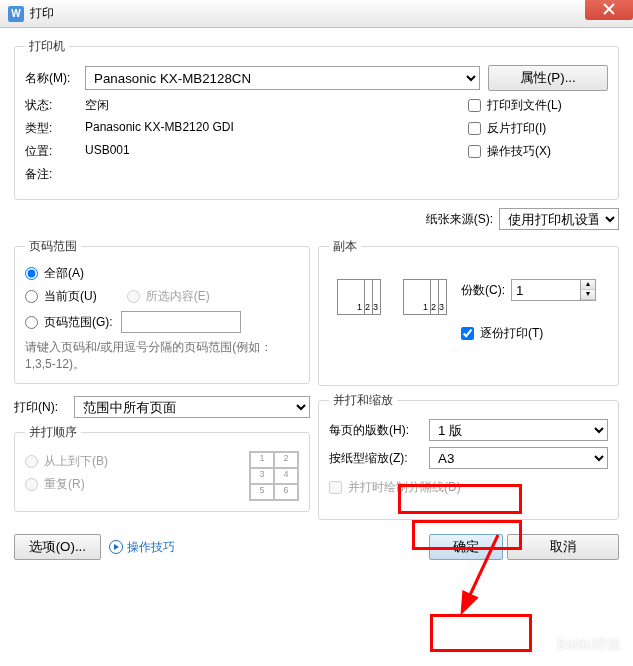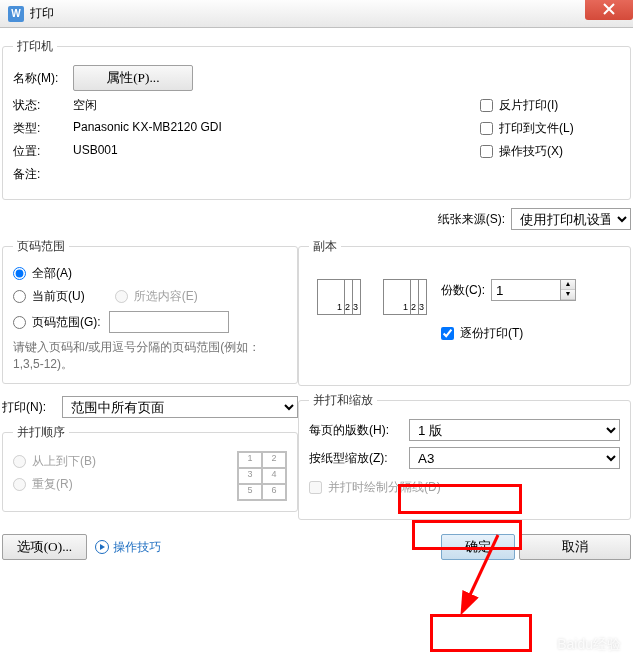--- a/index.html
+++ b/index.html
@@ -43,21 +43,21 @@
       background: linear-gradient(to bottom, #e86b5c, #d44a3a);
       color: #fff;
       display: flex;
       align-items: center;
       justify-content: center;
       font-size: 14px;
       border-radius: 0 0 3px 3px;
     }
     .dialog {
       background: #fff;
-      padding: 10px 2px;
+      padding: 10px 14px;
       height: calc(100% - 28px);
     }
     fieldset {
       border: 1px solid #d8d8d8;
       border-radius: 3px;
       padding: 10px;
       margin-bottom: 6px;
     }
     legend {
       padding: 0 4px;
@@ -77,21 +77,20 @@
       padding: 0 4px;
       margin-right: 8px;
     }
     .btn {
       height: 26px;
       border: 1px solid #a0a0a0;
       background: linear-gradient(to bottom, #f8f8f8, #e4e4e4);
       padding: 0 14px;
       cursor: pointer;
       border-radius: 2px;
-      font-family: Liberation Serif, serif;
     }
     .btn-primary {
       background: linear-gradient(to bottom, #e8f2fb, #c8deee);
       border: 1px solid #7aa8cc;
     }
     .info-grid {
       display: flex;
     }
     .info-left { flex: 1; }
     .info-right { width: 140px; }
@@ -100,20 +99,21 @@
     .chk-row { display: flex; align-items: center; margin-bottom: 6px; }
     .chk-row input { margin-right: 6px; }
     .paper-source {
       display: flex;
       justify-content: flex-end;
       align-items: center;
       margin: 8px 0;
     }
     .two-col {
       display: flex;
+      gap: 8px;
     }
     .col-left { width: 296px; }
     .col-right { flex: 1; }
     .radio-row { display: flex; align-items: center; margin-bottom: 6px; }
     .radio-row input { margin-right: 6px; }
     .radio-row.disabled { color: #a0a0a0; }
     .txt-input {
       height: 22px;
       border: 1px solid #a0a0a0;
       padding: 0 4px;
@@ -229,20 +229,23 @@
       </svg>
   </div>
 </div>
 
 <div class="dialog">
 
   <fieldset>
     <legend>打印机</legend>
     <div class="row">
       <span class="label-col">名称(M):</span>
+      <select class="printer-select">
+        <option>Panasonic KX-MB2128CN</option>
+      </select>
       <button class="btn" style="width:120px">属性(P)...</button>
     </div>
     <div class="info-grid">
       <div class="info-left">
         <div class="info-row">
             <span class="info-label">状态:</span>
             <span>空闲</span>
           </div>
         <div class="info-row">
             <span class="info-label">类型:</span>
@@ -253,25 +256,25 @@
             <span>USB001</span>
           </div>
         <div class="info-row">
             <span class="info-label">备注:</span>
             <span></span>
           </div>
       </div>
       <div class="info-right">
         <div class="chk-row">
             <input type="checkbox" style="">
-            <span>反片打印(I)</span>
+            <span>打印到文件(L)</span>
           </div>
         <div class="chk-row">
             <input type="checkbox" style="">
-            <span>打印到文件(L)</span>
+            <span>反片打印(I)</span>
           </div>
         <div class="chk-row">
             <input type="checkbox" style="">
             <span>操作技巧(X)</span>
           </div>
       </div>
     </div>
   </fieldset>
 
   <div class="paper-source">

